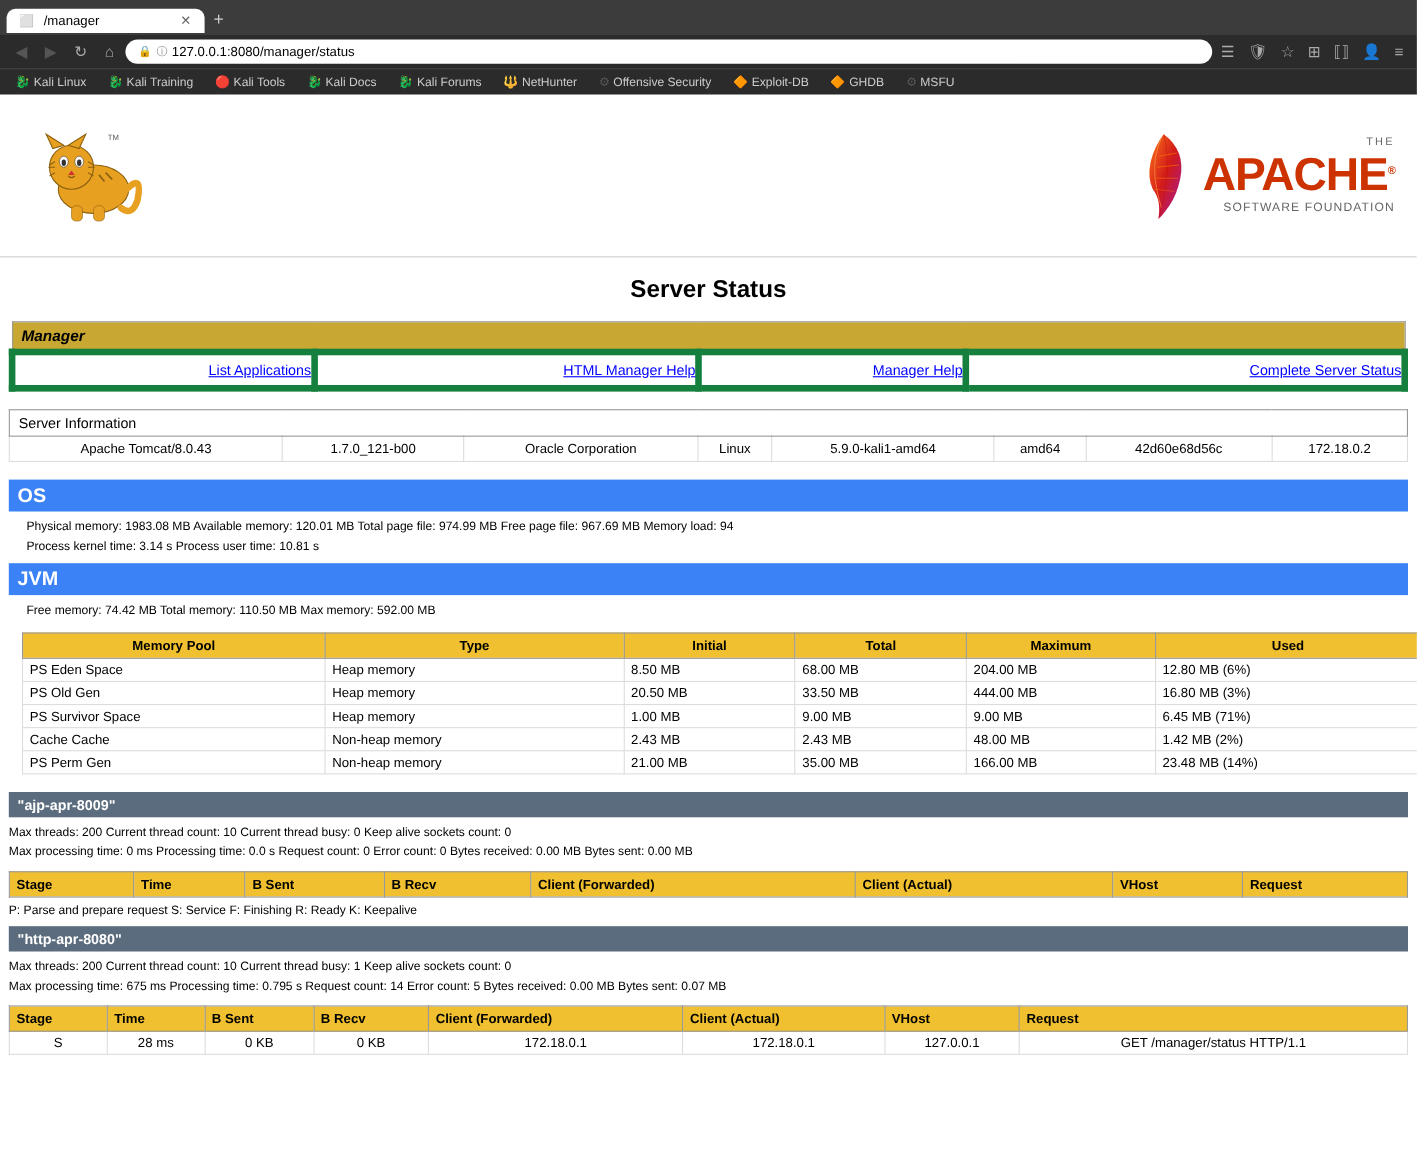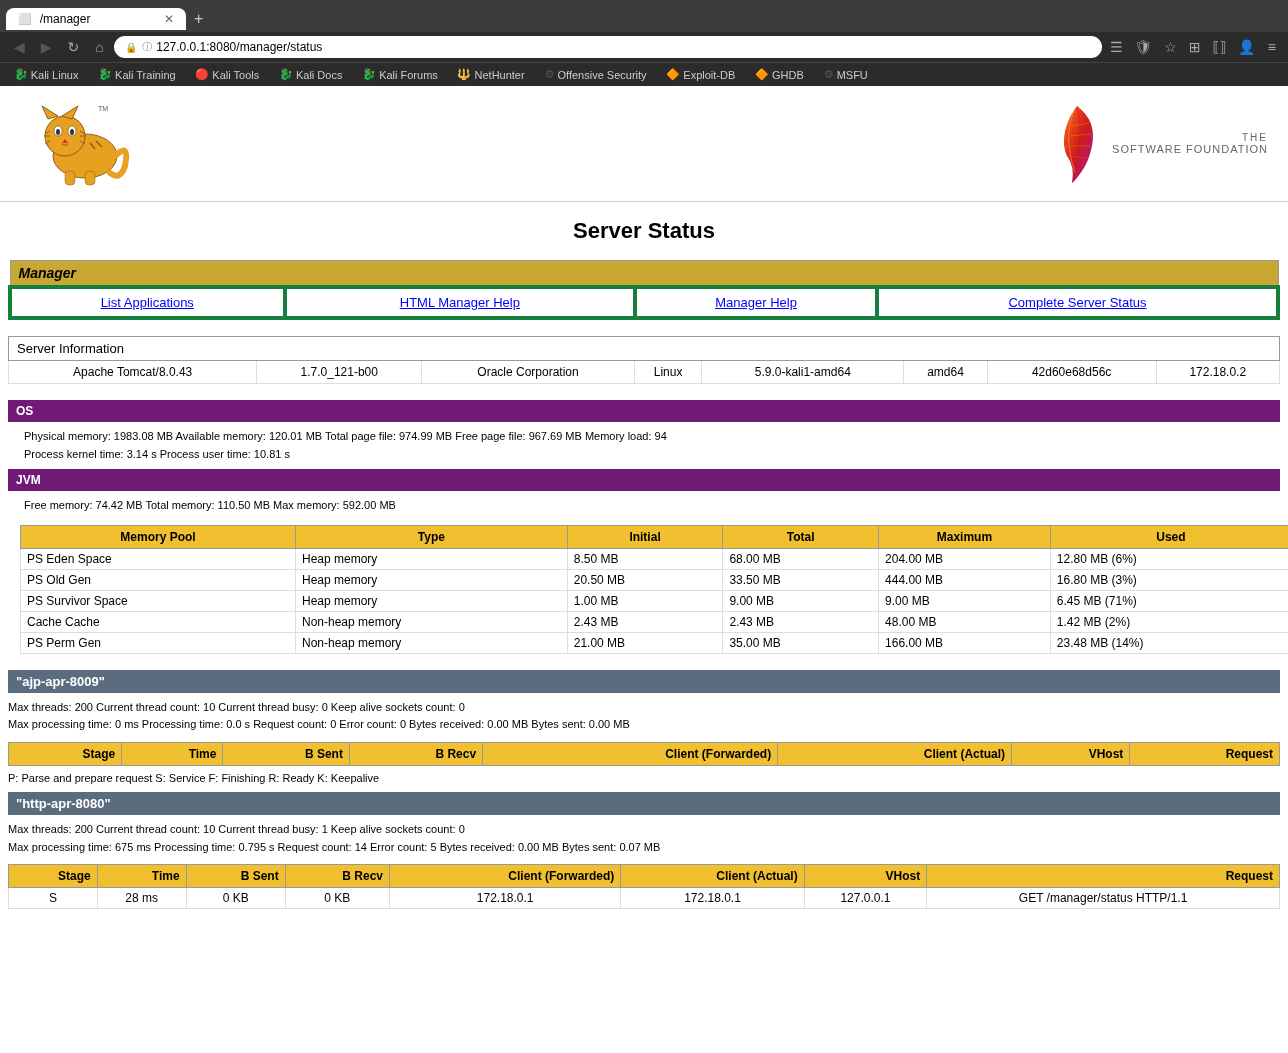--- a/index.html
+++ b/index.html
@@ -20,52 +20,52 @@
     .address-url { flex: 1; color: #000; }
     .toolbar-icons { display: flex; gap: 4px; }
     .toolbar-icon { color: #aaa; font-size: 14px; padding: 2px 4px; cursor: pointer; }
     .bookmarks-bar { background: #2b2b2b; padding: 3px 8px; display: flex; gap: 8px; align-items: center; border-top: 1px solid #444; }
     .bookmark-item { color: #ccc; font-size: 11px; cursor: pointer; padding: 2px 6px; display: flex; align-items: center; gap: 3px; white-space: nowrap; }
 
     
     .page { background: #fff; padding: 0; }
 
     
-    .page-header { display: flex; align-items: center; justify-content: space-between; padding: 15px 20px; border-bottom: 1px solid #ccc; }
+    .page-header { display: flex; align-items: center; justify-content: space-between; padding: 31px 20px; border-bottom: 1px solid #ccc; }
     .tomcat-logo { display: flex; align-items: center; }
     .apache-logo { display: flex; align-items: center; gap: 10px; }
 
     
     .server-status-title { text-align: center; font-size: 22px; font-weight: bold; padding: 16px 0; }
 
     
     .manager-table { width: calc(100% - 16px); margin: 0 8px; border-collapse: collapse; margin-bottom: 16px; }
     .manager-header { background: #c8a832; font-weight: bold; font-style: italic; font-size: 14px; padding: 4px 8px; }
-    .manager-links td { padding: 6px 0; text-align: center; border: 4px solid #15803d; }
+    .manager-links td { padding: 6px 0; text-align: right; border: 6px solid #15803d; }
     .manager-links td a { color: #00f; text-decoration: underline; cursor: pointer; }
 
     
     .section-table { width: calc(100% - 16px); margin: 0 8px 16px 8px; border-collapse: collapse; }
     .col-header { background: #f0c030; font-weight: bold; text-align: center; padding: 4px 2px; border: 1px solid #999; font-size: 12px; }
     .data-cell { text-align: center; padding: 4px 2px; border: 1px solid #ddd; font-size: 12px; }
 
     
-    .section-banner { background: #701a75; color: #fff; font-size: 12px; font-weight: bold; padding: 4px 8px; margin: 0 8px 4px 8px; }
+    .section-banner { background: #3b82f6; color: #fff; font-size: 18px; font-weight: bold; padding: 4px 8px; margin: 0 8px 4px 8px; }
     .section-text { font-size: 11px; padding: 2px 8px 6px 24px; color: #000; line-height: 1.6; }
 
     
     .memory-table { width: calc(100% - 16px); margin: 4px 8px 16px 20px; border-collapse: collapse; }
     .memory-col-header { background: #f0c030; font-weight: bold; text-align: center; padding: 4px 6px; border: 1px solid #999; font-size: 12px; }
     .memory-data-cell { padding: 3px 6px; border: 1px solid #ddd; font-size: 12px; }
 
     
     .connector-banner { background: #5a6c7d; color: #fff; font-size: 13px; font-weight: bold; padding: 4px 8px; margin: 0 8px 4px 8px; }
     .connector-info { font-size: 11px; padding: 2px 8px 4px 8px; line-height: 1.6; }
     .connector-table { width: calc(100% - 16px); margin: 4px 8px 4px 8px; border-collapse: collapse; }
-    .connector-col-header { background: #f0c030; font-weight: bold; text-align: right; padding: 4px 6px; border: 1px solid #999; font-size: 12px; }
+    .connector-col-header { background: #f0c030; font-weight: bold; text-align: left; padding: 4px 6px; border: 1px solid #999; font-size: 12px; }
     .connector-data-cell { text-align: center; padding: 3px 6px; border: 1px solid #ddd; font-size: 12px; }
     .legend-text { font-size: 11px; padding: 2px 8px 8px 8px; }
 
     
     .apache-text-block { text-align: right; }
     .the-text { font-size: 10px; color: #666; letter-spacing: 2px; }
     .apache-word { font-size: 42px; font-weight: bold; color: #cc3300; letter-spacing: -1px; }
     .software-foundation { font-size: 11px; color: #666; letter-spacing: 3px; letter-spacing: 1px; }
     .reg-mark { font-size: 10px; vertical-align: super; }
 
@@ -209,20 +209,23 @@
         <path d="M 28 8 Q 20 25 22 45 Q 24 60 28 72" stroke="#ff9944" stroke-width="1" fill="none" opacity="0.6"></path>
         <path d="M 30 5 Q 35 25 32 50 Q 30 65 26 80" stroke="#aa0000" stroke-width="0.5" fill="none" opacity="0.5"></path>
 
         <line x1="26" y1="25" x2="42" y2="22" stroke="#ff8800" stroke-width="0.8" opacity="0.6"></line>
         <line x1="24" y1="35" x2="44" y2="33" stroke="#ff8800" stroke-width="0.8" opacity="0.6"></line>
         <line x1="22" y1="45" x2="43" y2="45" stroke="#ff8800" stroke-width="0.8" opacity="0.5"></line>
         <line x1="21" y1="55" x2="40" y2="57" stroke="#ff8800" stroke-width="0.8" opacity="0.4"></line>
       </svg>
       <div class="apache-text-block">
         <div class="the-text">THE</div>
+        <div class="apache-word">
+          <span>APACHE</span><span class="reg-mark">®</span>
+        </div>
         <div class="software-foundation">SOFTWARE FOUNDATION</div>
       </div>
     </div>
   </div>
 
   <div class="server-status-title">Server Status</div>
 
   <table class="manager-table">
     <tbody>
         <tr>

